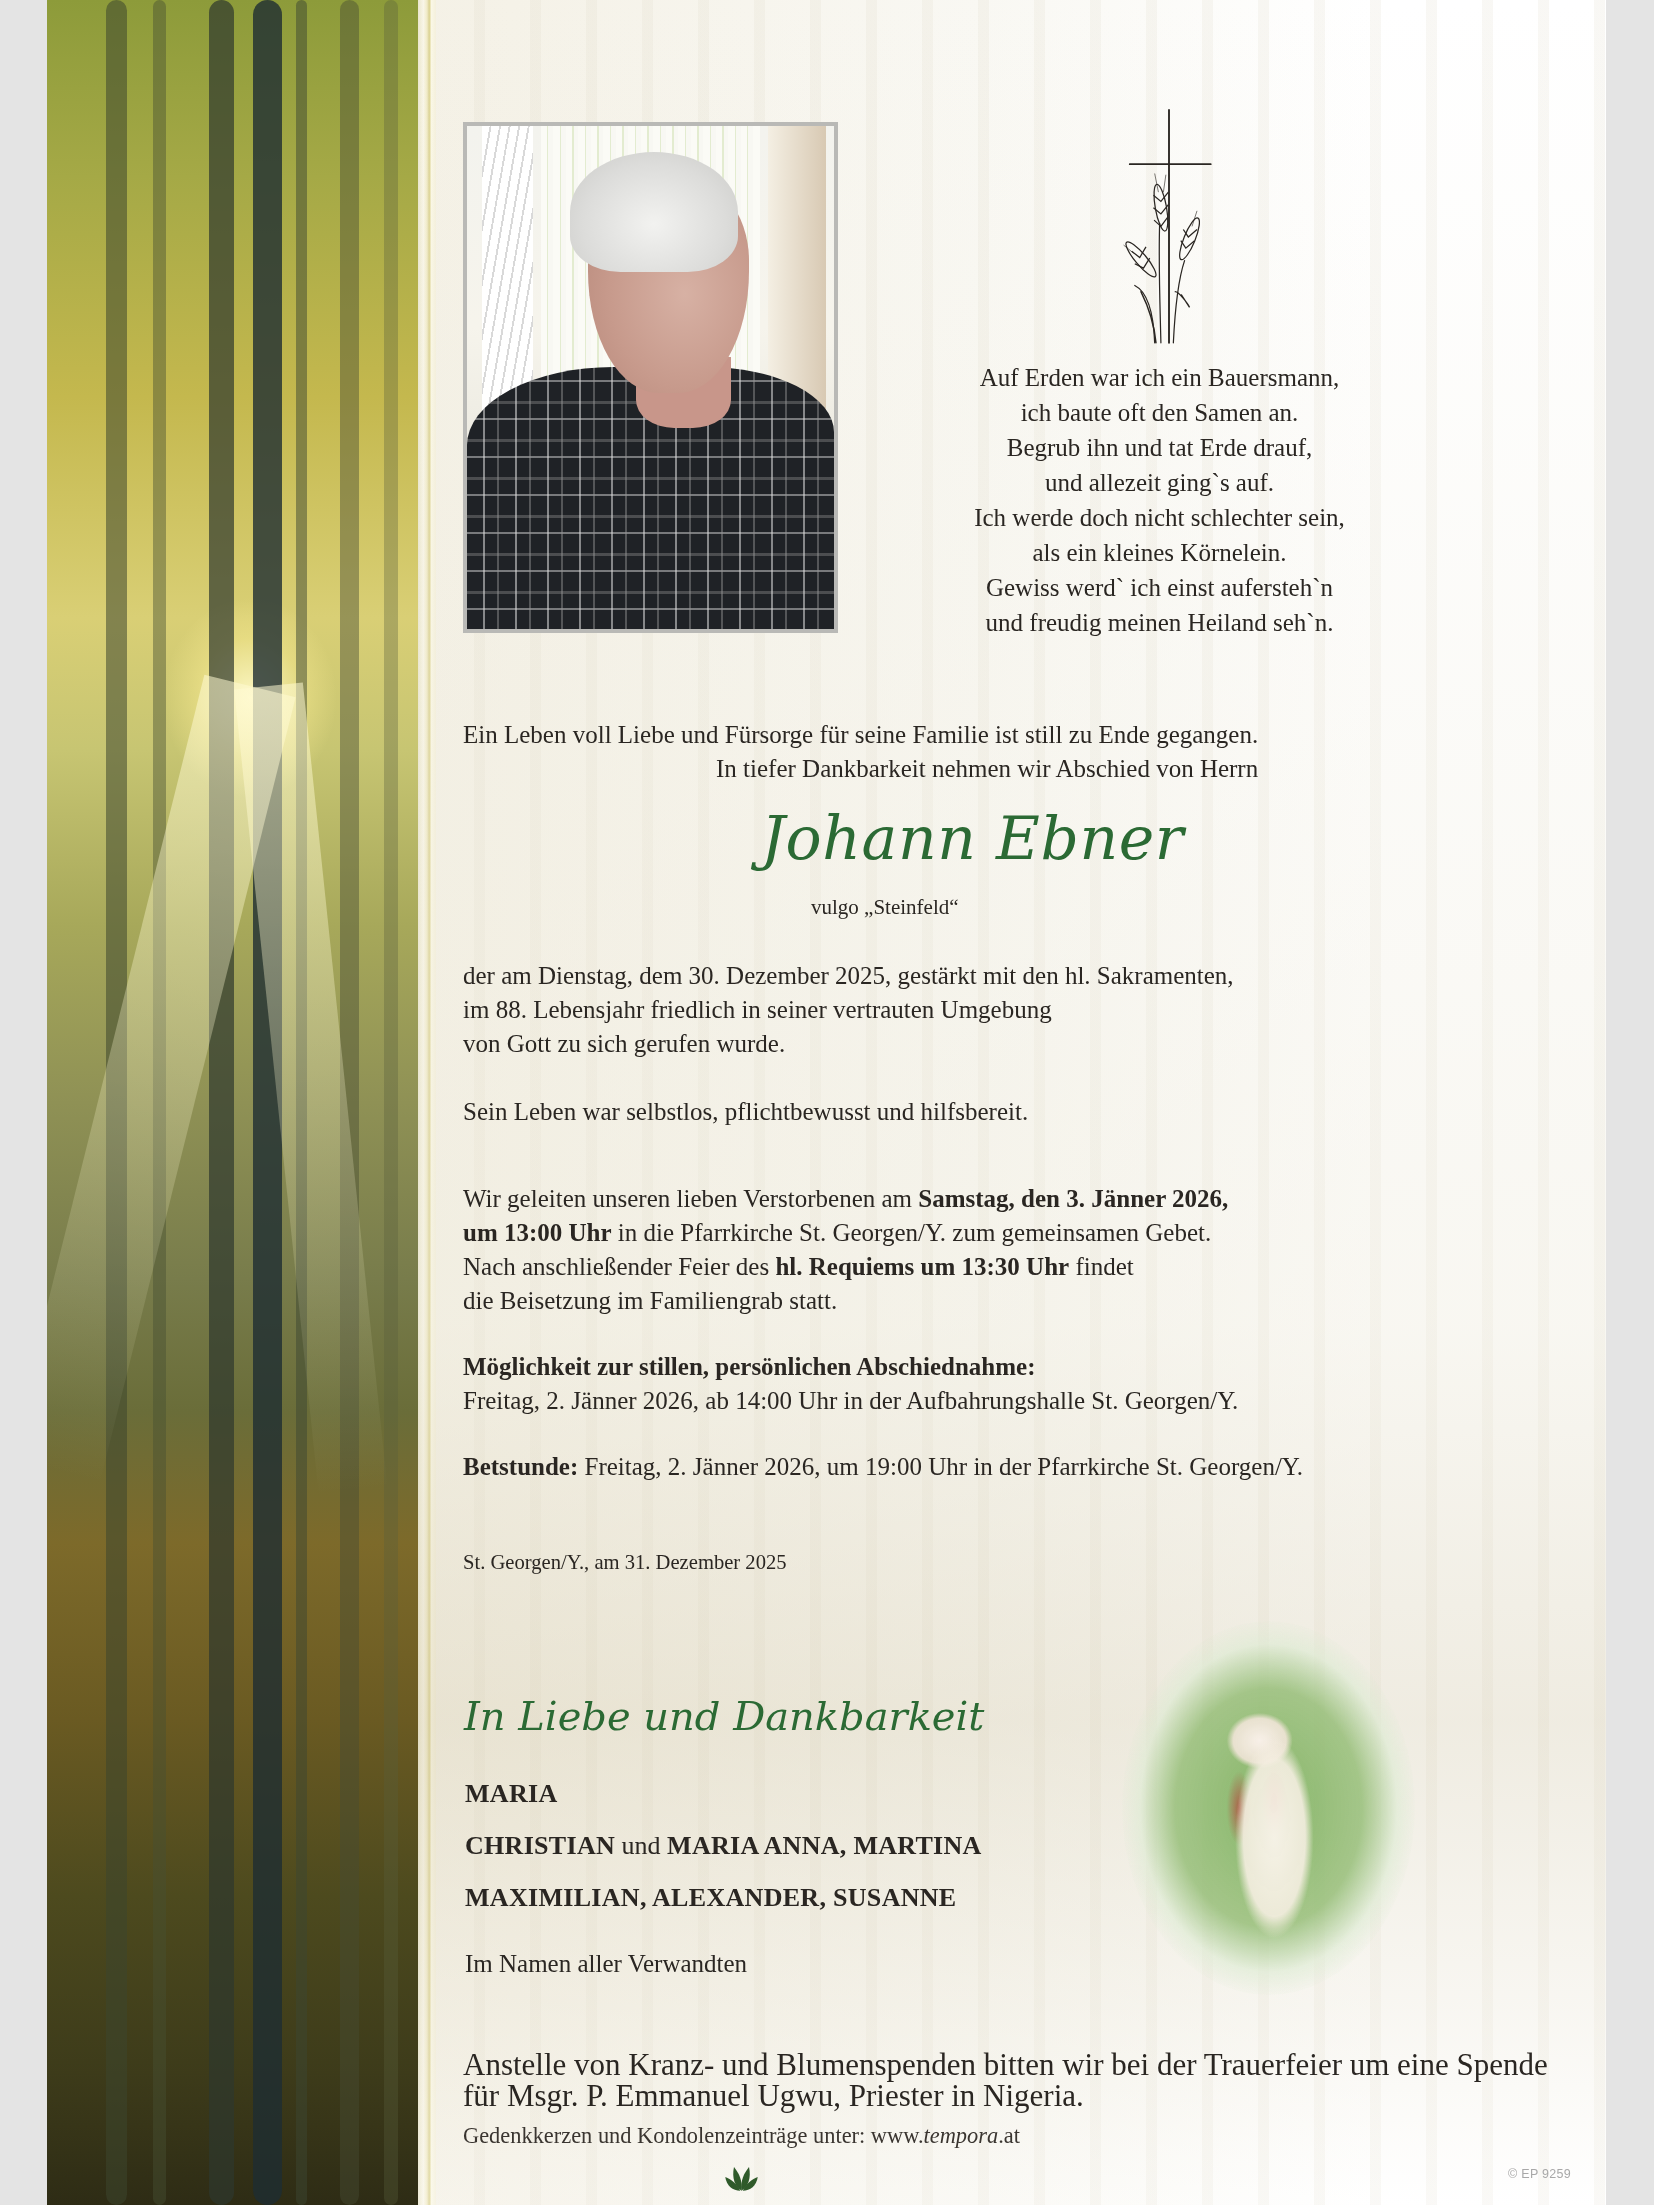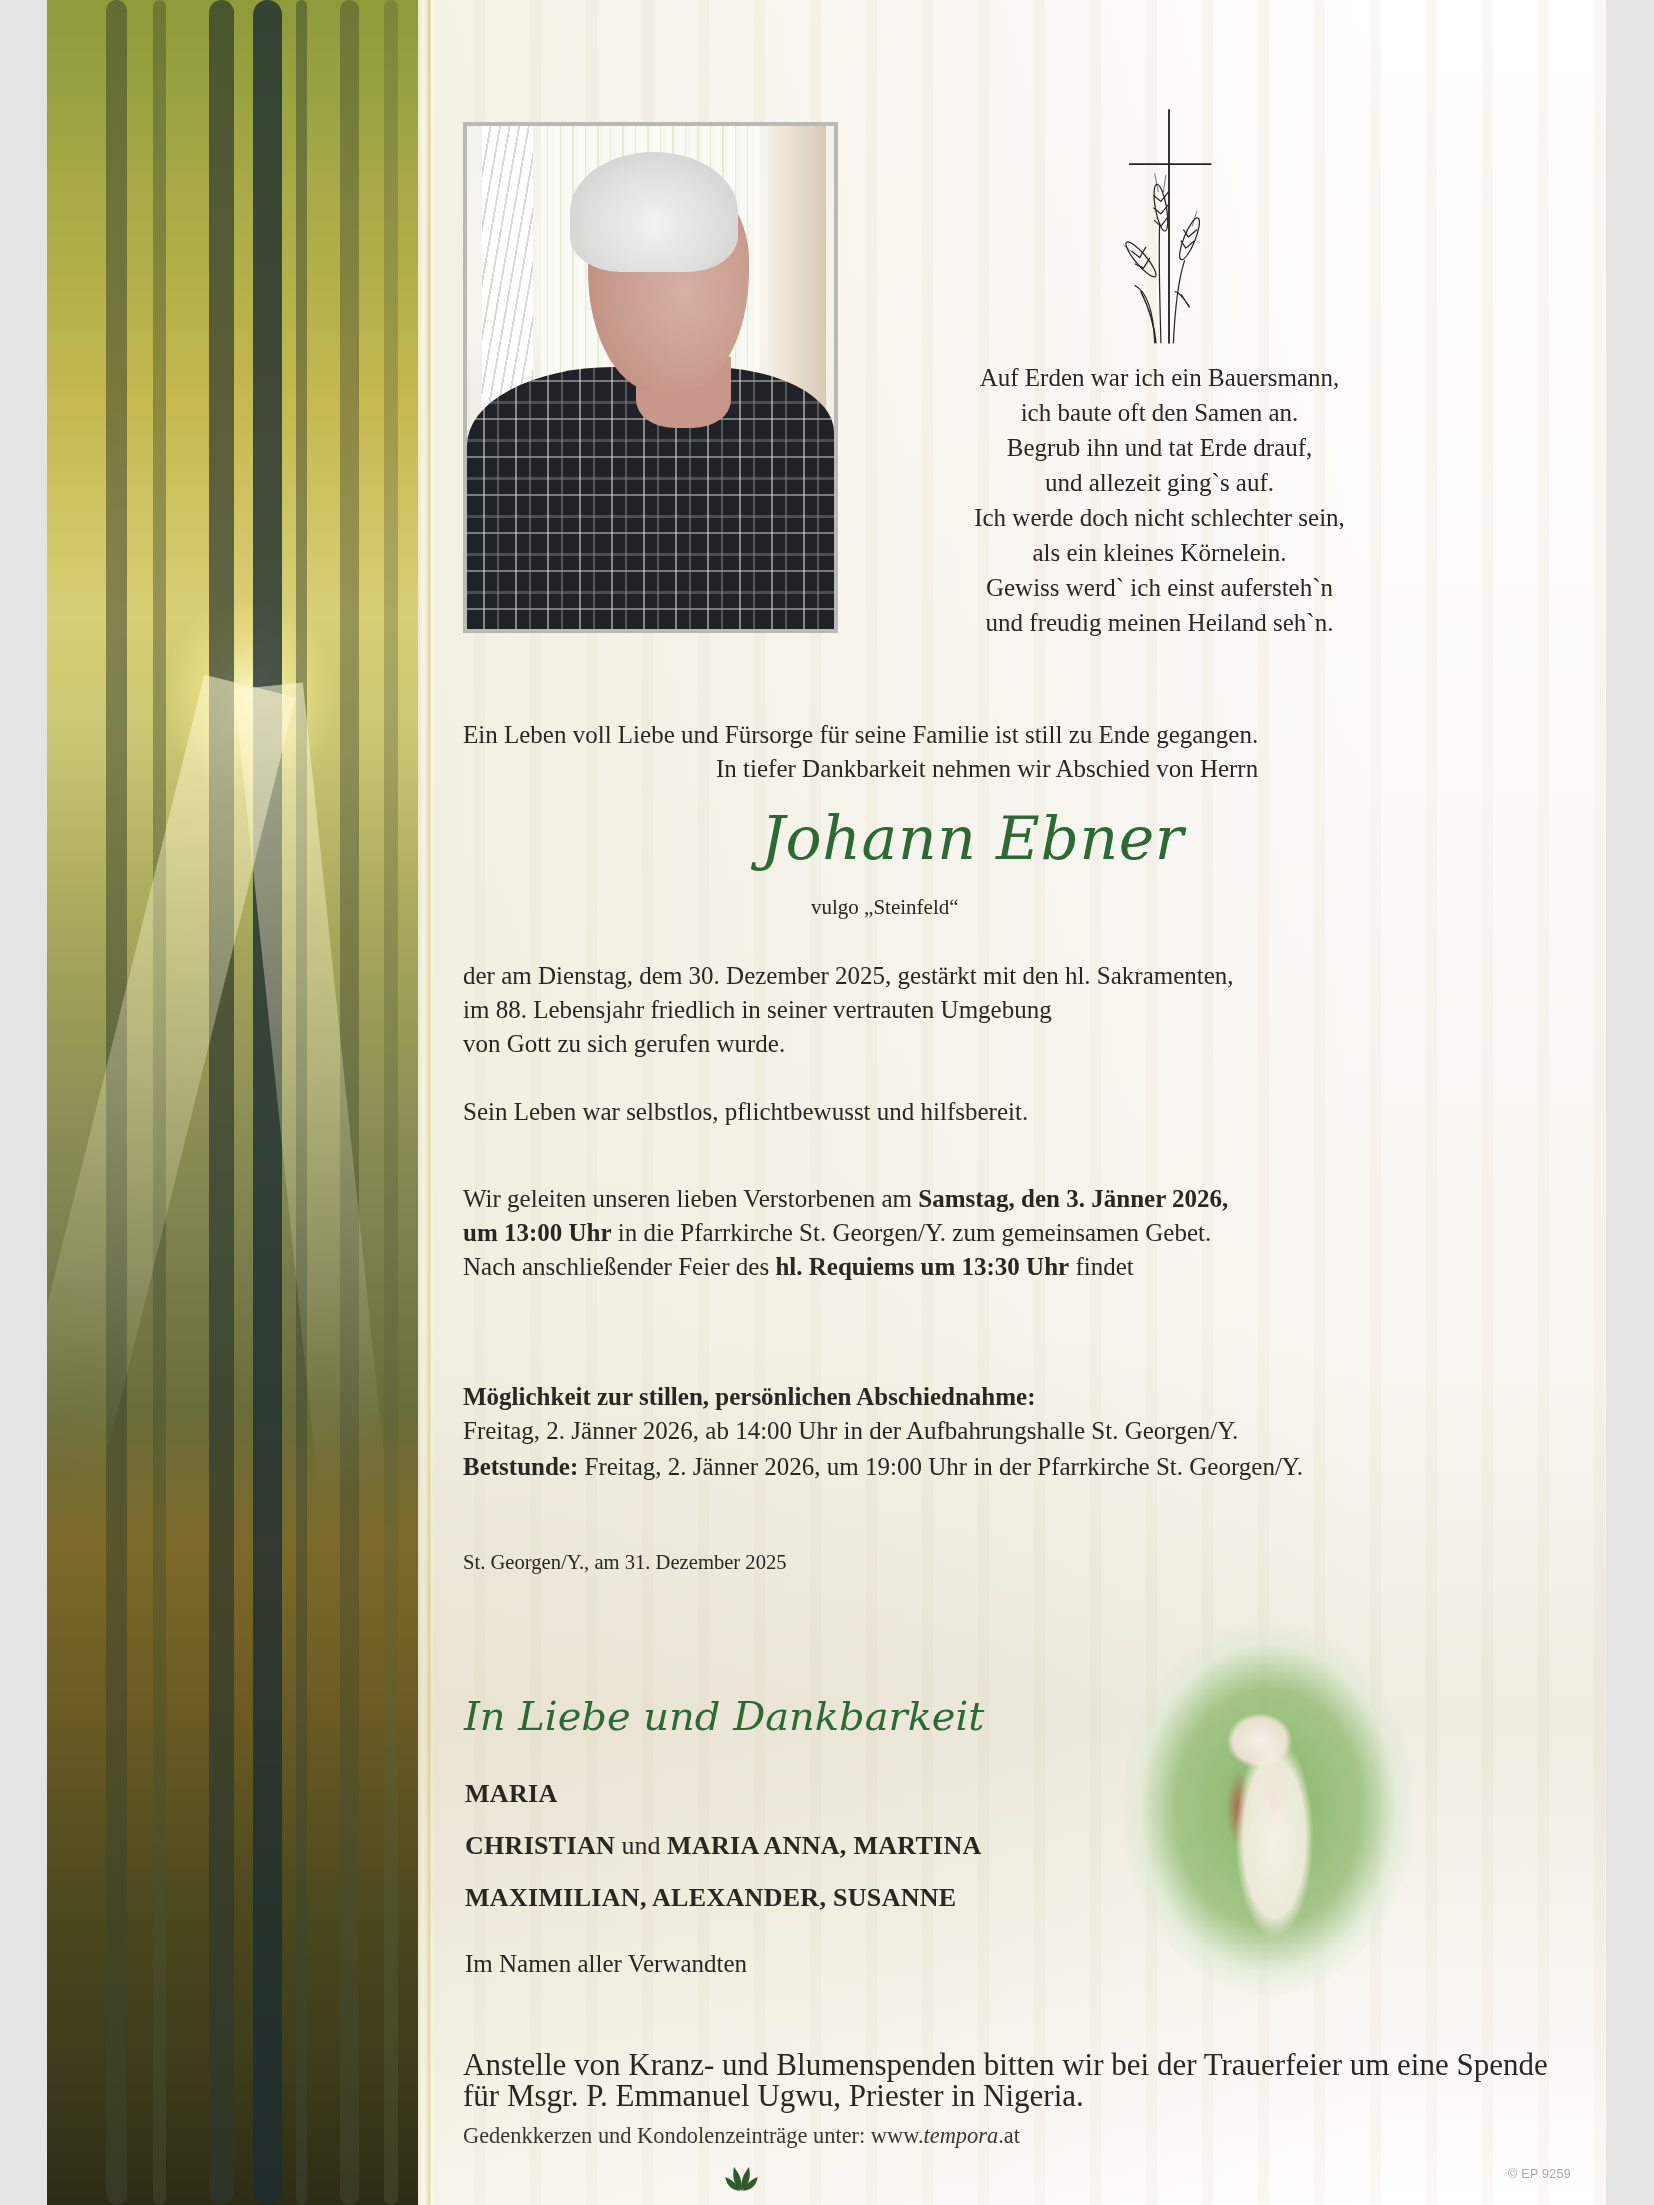--- a/index.html
+++ b/index.html
@@ -79,21 +79,21 @@
   .intro { top:718px;text-align:right; }
   .name {
     position:absolute; left:661px; top:804px; width:623px; text-align:center;
     font-family:"DejaVu Serif", serif; font-style:italic; font-size:60px; line-height:69px;
     color:#2b6a34; letter-spacing:0.6px;
   }
   .vulgo { position:absolute; left:811px; top:894px; width:324px; text-align:left; font-size:21px; line-height:27.4px; color:#2a2622; }
   .death { top:959px; }
   .life { top:1095px; }
   .funeral { top:1182px; }
-  .farewell { top:1350px;margin-top:30px; }
+  .farewell { top:1350px; }
   .prayer { top:1450px; }
   b { font-weight:bold; }
   .place-date { position:absolute; left:463px; top:1549px; font-size:20.6px; line-height:27.4px; color:#2a2622; }
   .closing-title {
     position:absolute; left:464px; top:1691px;
     font-family:"DejaVu Serif", serif; font-style:italic; font-size:40px; line-height:51px; color:#2b6a34;
   }
   .family { position:absolute; left:465px; font-size:26px; line-height:32px; color:#2a2622; white-space:nowrap; }
   .family .caps { font-weight:bold; letter-spacing:0.3px; }
   .fam1 { top:1778px; } .fam2 { top:1830px; } .fam3 { top:1882px; }
@@ -204,20 +204,21 @@
   <div>im 88. Lebensjahr friedlich in seiner vertrauten Umgebung</div>
   <div>von Gott zu sich gerufen wurde.</div>
 </div>
 
 <div class="txt life">Sein Leben war selbstlos, pflichtbewusst und hilfsbereit.</div>
 
 <div class="txt funeral">
   <div><span>Wir geleiten unseren lieben Verstorbenen am </span><b>Samstag, den 3. Jänner 2026,</b></div>
   <div><b>um 13:00 Uhr</b><span> in die Pfarrkirche St. Georgen/Y. zum gemeinsamen Gebet.</span></div>
   <div><span>Nach anschließender Feier des </span><b>hl. Requiems um 13:30 Uhr</b><span> findet</span></div>
+  <div>die Beisetzung im Familiengrab statt.</div>
 </div>
 
 <div class="txt farewell">
   <div><b>Möglichkeit zur stillen, persönlichen Abschiednahme:</b></div>
   <div>Freitag, 2. Jänner 2026, ab 14:00 Uhr in der Aufbahrungshalle St. Georgen/Y.</div>
 </div>
 
 <div class="txt prayer">
   <b>Betstunde:</b><span> Freitag, 2. Jänner 2026, um 19:00 Uhr in der Pfarrkirche St. Georgen/Y.</span>
 </div>

